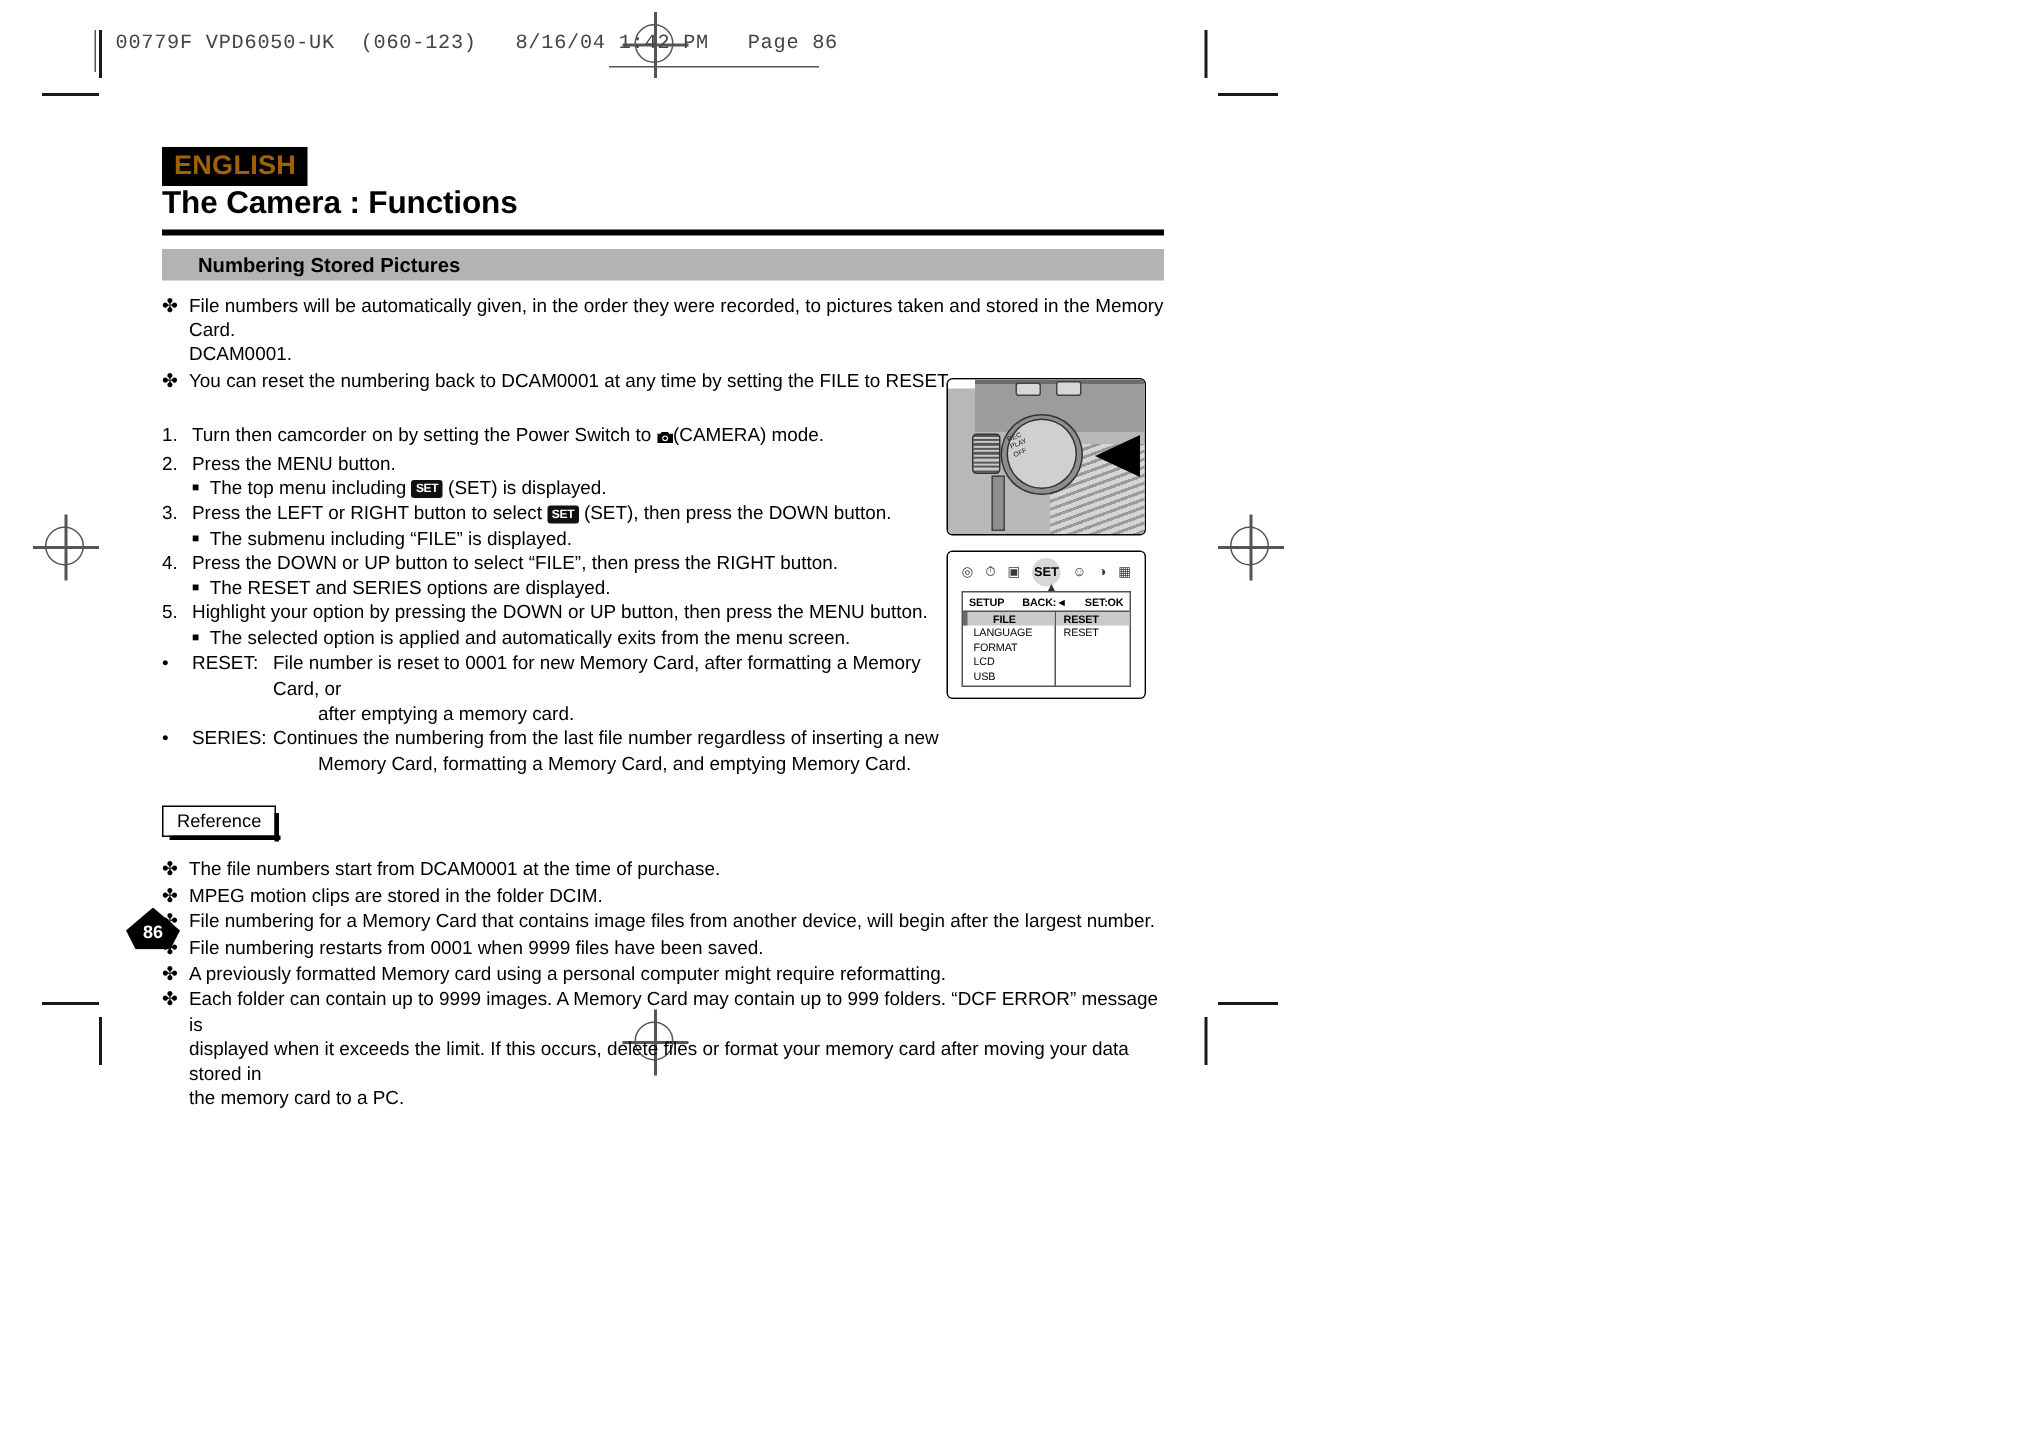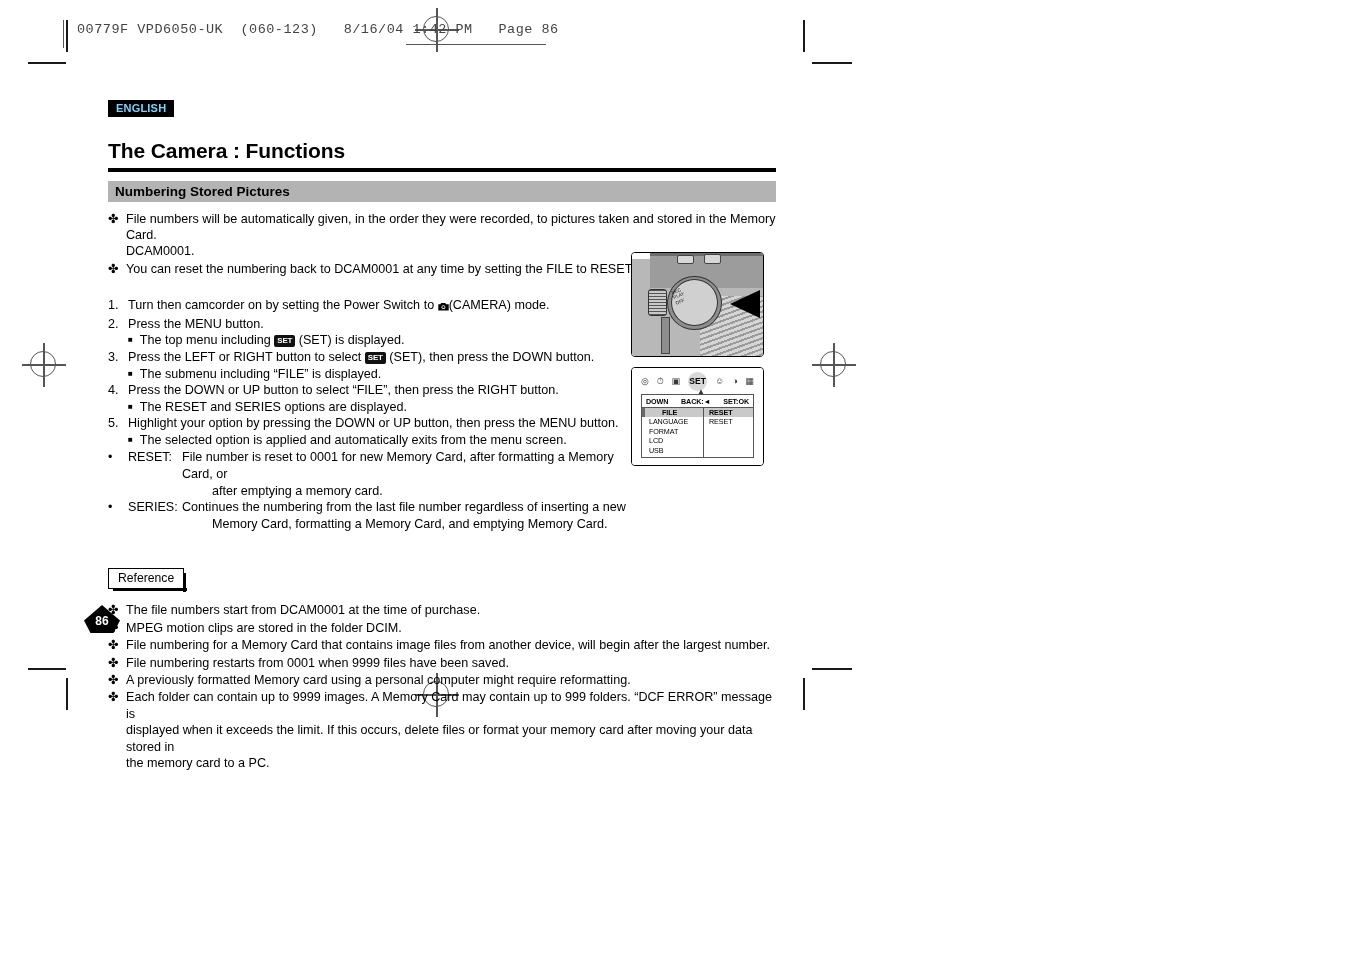--- a/index.html
+++ b/index.html
@@ -27,32 +27,32 @@
     position:absolute;left:14px;top:2px;
     font-family:"Liberation Mono","DejaVu Sans Mono",monospace;
     font-size:13.5px;letter-spacing:.5px;color:#444;white-space:pre;
   }
   .prepress .rule{position:absolute;left:343px;top:24px;width:140px;height:1.2px;background:#555;}
 
   
   .content{position:absolute;left:108px;top:98px;width:668px;}
 
   .lang-badge{
-    display:inline-block;background:#000;color:#7dd3fc;
-    font-size:11px;font-weight:bold;padding:2px 8px 3px 8px;letter-spacing:.2px;
+    display:inline-block;background:#000;color:#a16207;
+    font-size:18px;font-weight:bold;padding:2px 8px 3px 8px;letter-spacing:.2px;
   }
   h1.doc-title{
-    font-size:21px;font-weight:bold;margin:22px 0 0 0;letter-spacing:-.1px;
+    font-size:21px;font-weight:bold;margin:0 0 0 0;letter-spacing:-.1px;
   }
   .title-rule{height:3.5px;background:#000;margin-top:5px;width:668px;}
   .section-bar{
     background:#b3b3b3;height:21px;margin-top:9px;width:668px;
     display:flex;align-items:center;
   }
-  .section-bar span{font-size:13.5px;font-weight:bold;padding-left:7px;}
+  .section-bar span{font-size:13.5px;font-weight:bold;padding-left:24px;}
 
   
   .bullets{margin-top:9px;}
   .brow{display:flex;font-size:12.6px;line-height:16.4px;margin-bottom:1px;}
   .brow .glyph{width:18px;flex:0 0 18px;text-align:left;}
   .brow .body{flex:1;}
 
   .steps{margin-top:20px;width:520px;}
   .srow{display:flex;font-size:12.6px;line-height:16.6px;}
   .srow .num{width:20px;flex:0 0 20px;}
@@ -68,21 +68,21 @@
 
   
   .set-badge{
     display:inline-block;background:#111;color:#fff;font-weight:bold;
     font-size:8px;line-height:10px;padding:1px 3px;border-radius:2px;
     vertical-align:1px;letter-spacing:-.2px;
   }
   .cam-glyph{display:inline-block;vertical-align:-2px;}
 
   
-  .ref-wrap{margin-top:36px;position:relative;}
+  .ref-wrap{margin-top:20px;position:relative;}
   .ref-box{
     display:inline-block;border:1.6px solid #000;padding:2px 9px 3px 9px;
     font-size:12.2px;background:#fff;position:relative;
   }
   .ref-box:after{
     content:"";position:absolute;left:4px;top:100%;width:100%;height:3px;background:#000;
   }
   .ref-box:before{
     content:"";position:absolute;left:100%;top:4px;width:3px;height:100%;background:#000;
   }
@@ -362,21 +362,21 @@
         <span class="osd-ic">▣</span>
         <span class="osd-ic sel">SET</span>
         <span class="osd-ic">☺</span>
         <span class="osd-ic">◑</span>
         <span class="osd-ic">▦</span>
       </div>
       <div class="caret">▲</div>
 
       <div class="menu-box">
         <div class="menu-head">
-          <span>DOWN</span>
+          <span>SETUP</span>
           <span>BACK:◄</span>
           <span>SET:OK</span>
         </div>
         <div class="menu-cols">
           <div class="menu-left">
             <div class="mi hl">FILE</div>
             <div class="mi">LANGUAGE</div>
             <div class="mi">FORMAT</div>
             <div class="mi">LCD</div>
             <div class="mi">USB</div>

